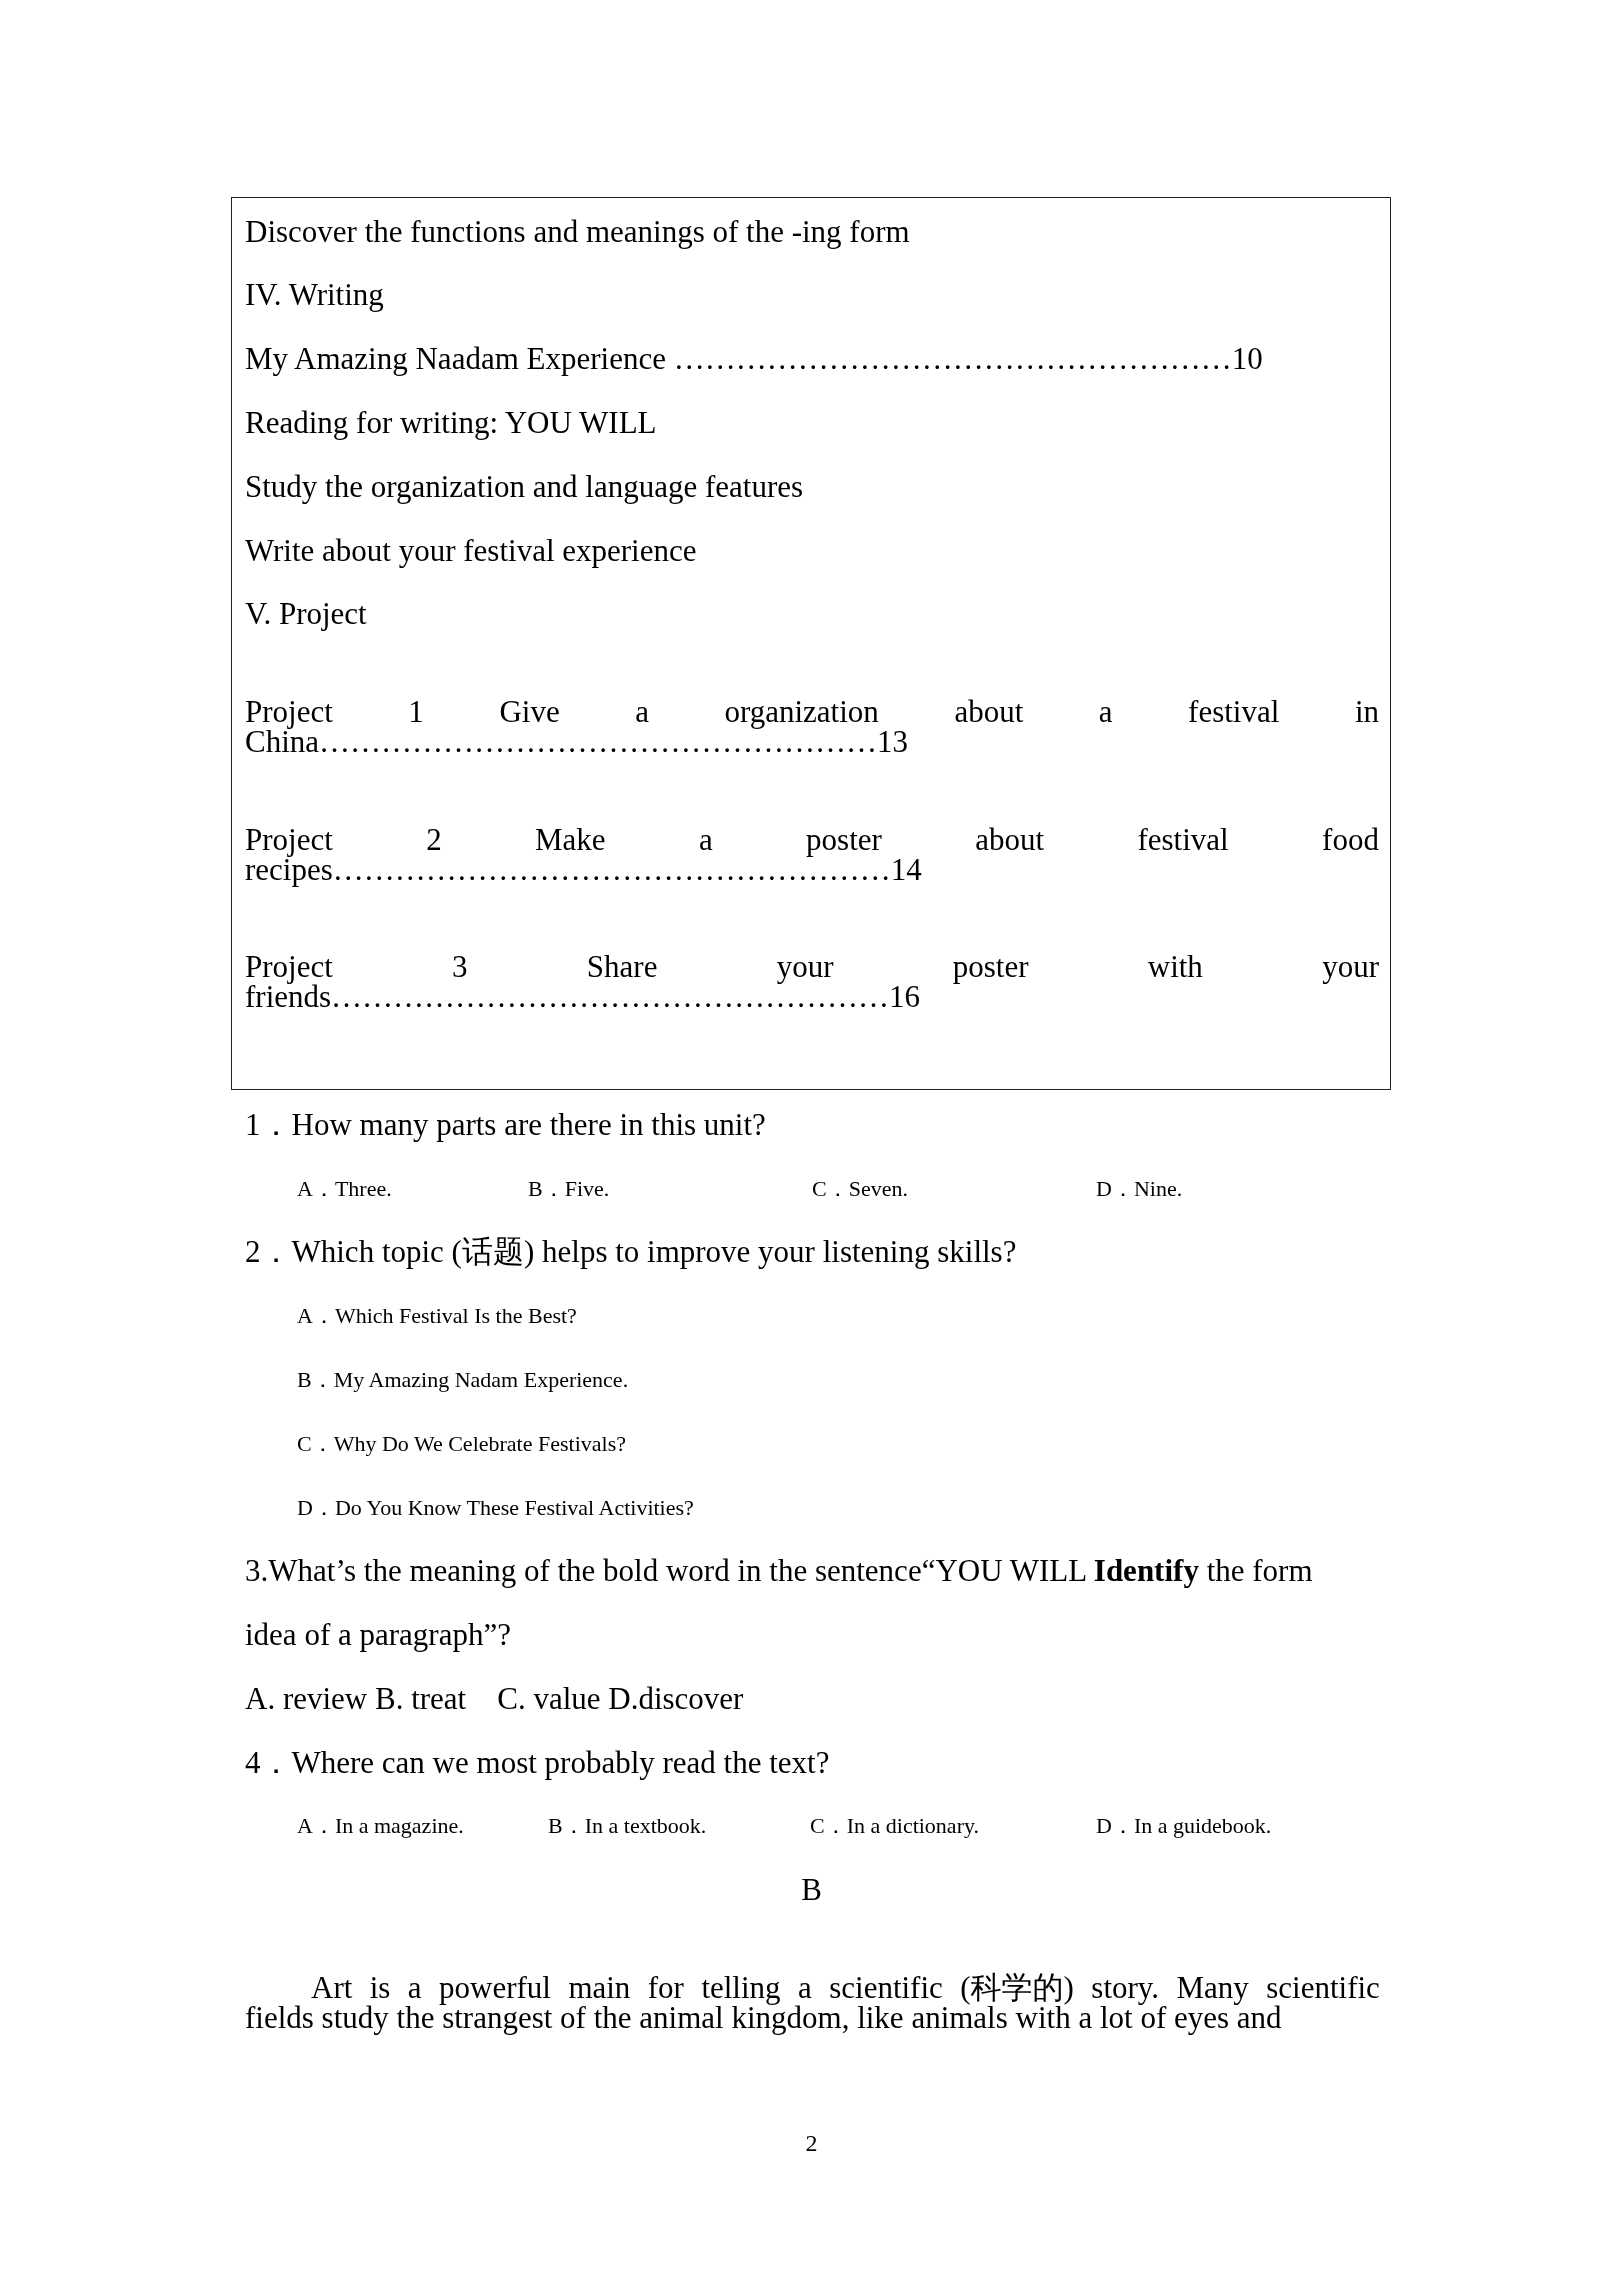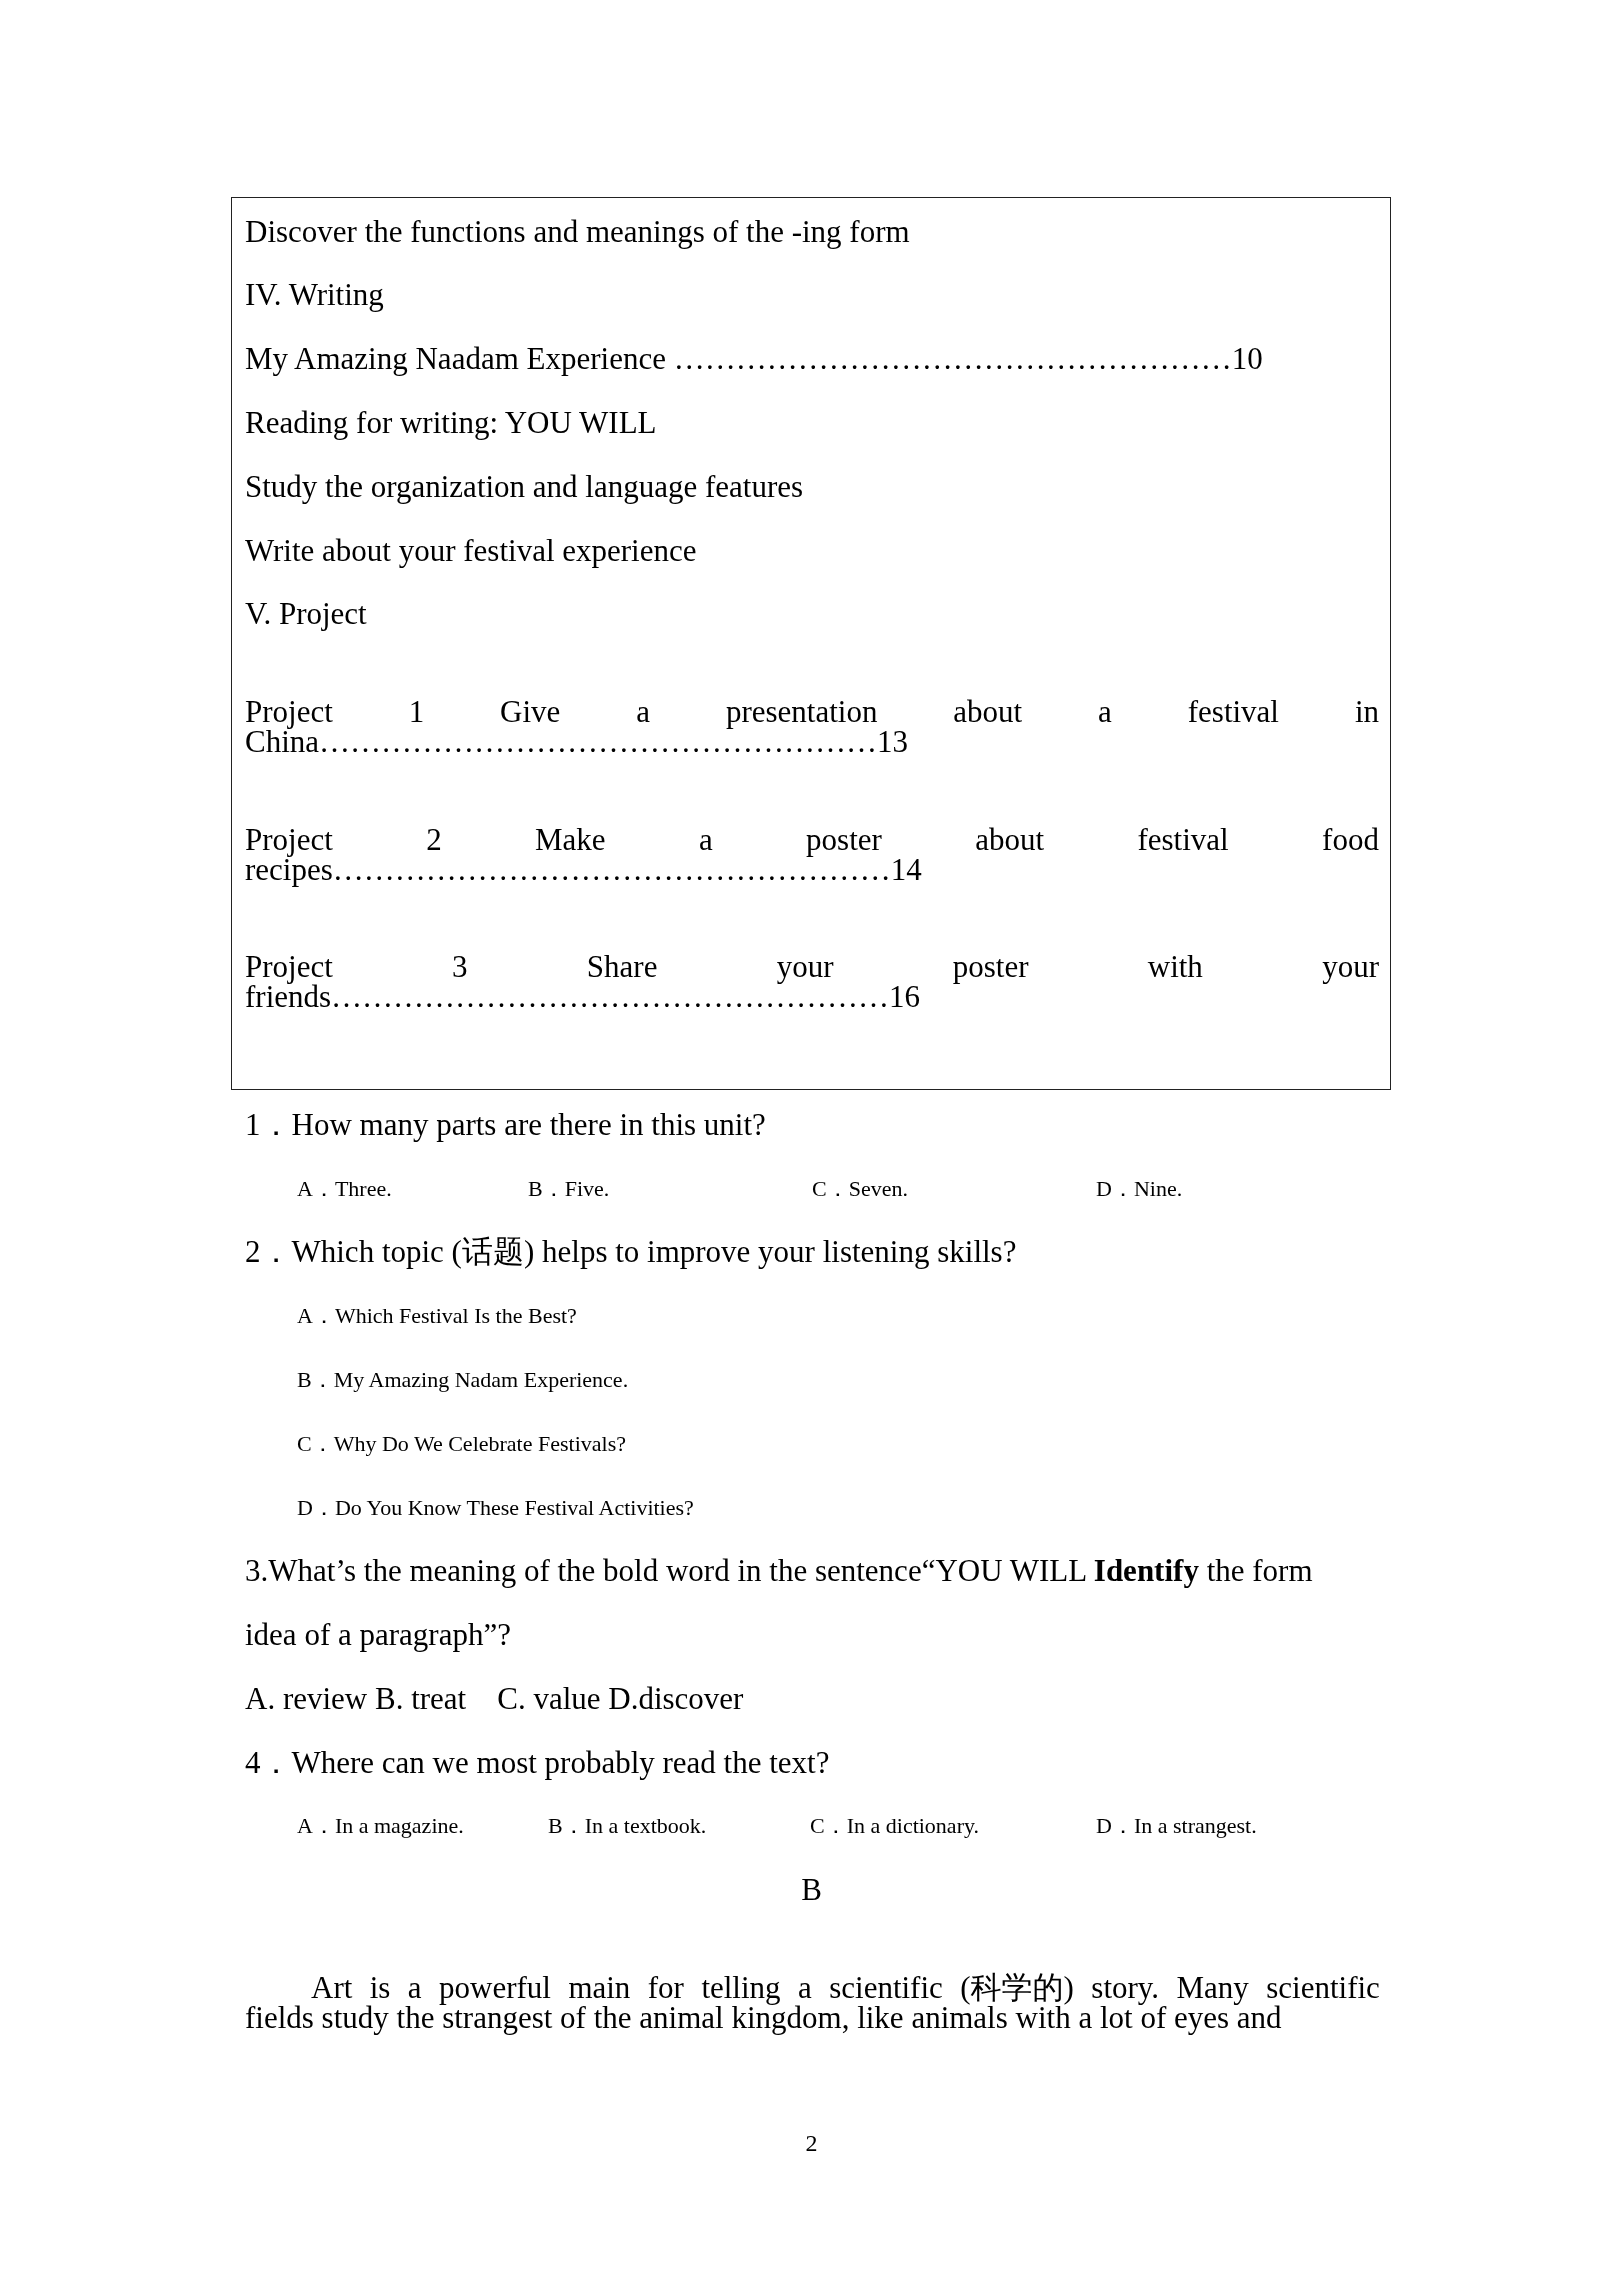--- a/index.html
+++ b/index.html
@@ -39,21 +39,21 @@
   <div class="line" style="top:404px">Reading for writing: YOU WILL</div>
   <div class="line" style="top:468px">Study the organization and language features</div>
   <div class="line" style="top:532px">Write about your festival experience</div>
   <div class="line" style="top:595px">V. Project</div>
 
   <div class="line justify" style="top:659px">
     <span>Project</span>
     <span>1</span>
     <span>Give</span>
     <span>a</span>
-    <span>presentation</span>
+    <span>organization</span>
     <span>about</span>
     <span>a</span>
     <span>festival</span>
     <span>in</span>
   </div>
   <div class="line" style="top:723px">China………………………………………………13</div>
 
   <div class="line justify" style="top:787px">
     <span>Project</span>
     <span>2</span>
@@ -90,21 +90,21 @@
   <div class="opt" style="top:1489px; left:297px">D．Do You Know These Festival Activities?</div>
 
   <div class="line" style="top:1552px"><span>3.What’s the meaning of the bold word in the sentence“YOU WILL </span><span class="bold">Identify</span><span> the form</span></div>
   <div class="line" style="top:1616px">idea of a paragraph”?</div>
   <div class="line" style="top:1680px; white-space:pre">A. review B. treat    C. value D.discover</div>
 
   <div class="line" style="top:1744px">4．Where can we most probably read the text?</div>
   <div class="opt" style="top:1807px; left:297px">A．In a magazine.</div>
   <div class="opt" style="top:1807px; left:548px">B．In a textbook.</div>
   <div class="opt" style="top:1807px; left:810px">C．In a dictionary.</div>
-  <div class="opt" style="top:1807px; left:1096px">D．In a strangest.</div>
+  <div class="opt" style="top:1807px; left:1096px">D．In a guidebook.</div>
 
   <div class="line center" style="top:1871px">B</div>
 
   <div class="line justify" style="top:1935px; left:311px; width:1069px">
     <span>Art</span>
     <span>is</span>
     <span>a</span>
     <span>powerful</span>
     <span>main</span>
     <span>for</span>

